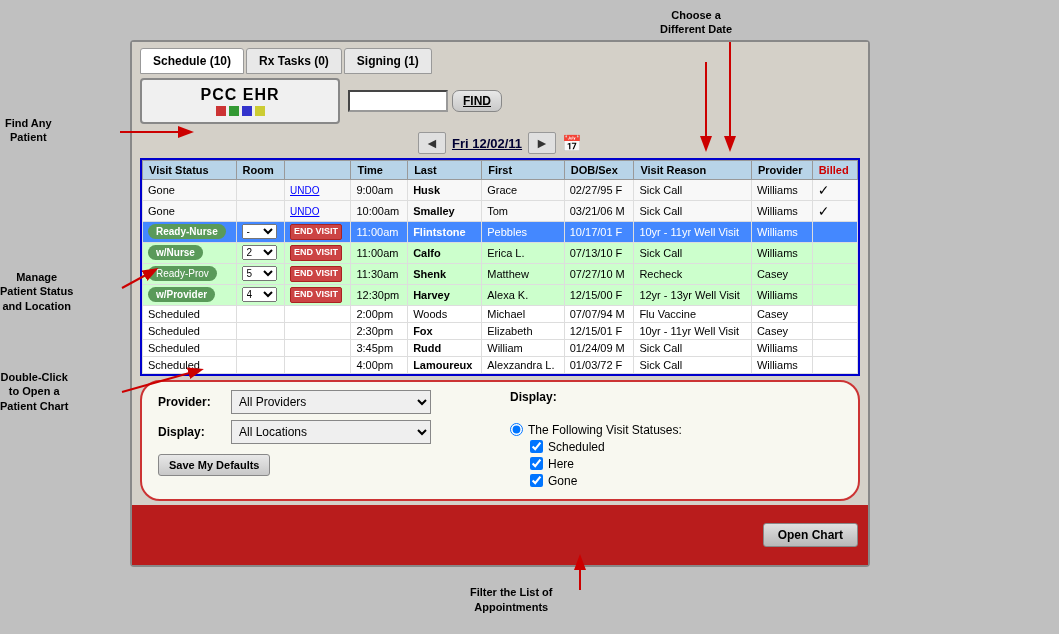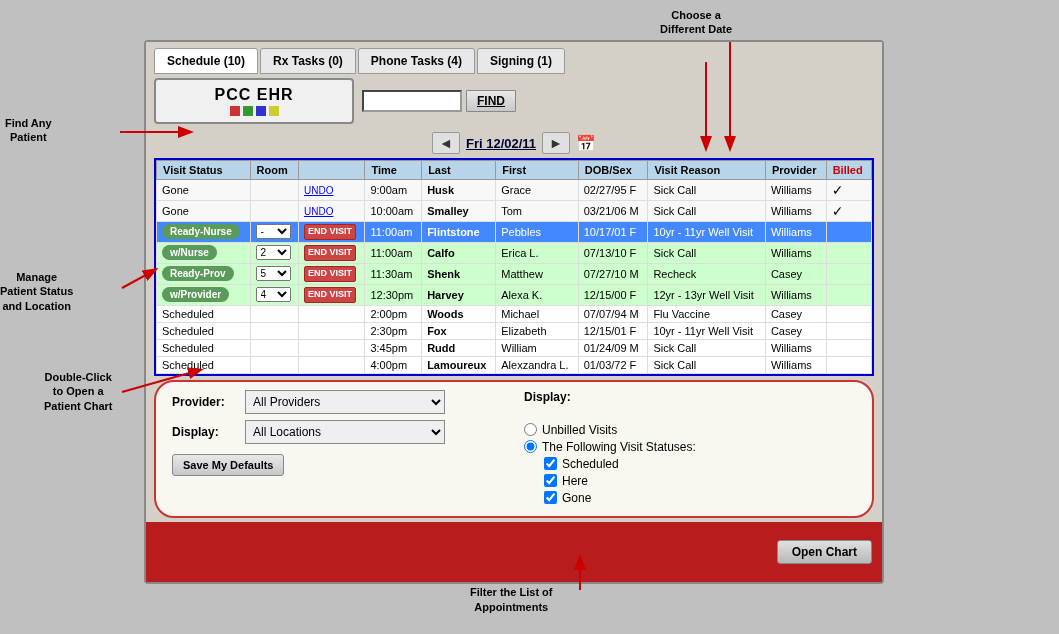--- a/index.html
+++ b/index.html
@@ -19,21 +19,21 @@
       font-size: 11px;
       color: #000;
       text-align: center;
       line-height: 1.3;
     }
 
     
     .main-container {
       position: absolute;
       top: 40px;
-      left: 144px;
+      left: 130px;
       width: 740px;
       background: #d4d0c8;
       border: 2px solid #888;
       border-radius: 4px;
     }
 
     
     .top-bar {
       display: flex;
       align-items: center;
@@ -101,21 +101,21 @@
       height: 22px;
       border: 2px inset #999;
       background: #fff;
       padding: 2px;
     }
 
     .find-btn {
       padding: 3px 10px;
       background: linear-gradient(to bottom, #e8e8e8, #c8c8c8);
       border: 1px solid #888;
-      border-radius: 1px;
+      border-radius: 7px;
       font-weight: bold;
       cursor: pointer;
       font-size: 12px;
       text-decoration: underline;
     }
 
     
     .date-nav {
       display: flex;
       align-items: center;
@@ -271,38 +271,37 @@
   <span style="white-space:pre-line;">Find Any
 Patient</span>
 </div>
 
 <div class="annotation" style="position:absolute; top:270px; left:0px; font-weight:bold; font-size:11px; text-align:center;">
   <span style="white-space:pre-line;">Manage
 Patient Status
 and Location</span>
 </div>
 
-<div class="annotation" style="position:absolute; top:370px; left:0px; font-weight:bold; font-size:11px; text-align:center;padding-left:44px;">
+<div class="annotation" style="position:absolute; top:370px; left:0px; font-weight:bold; font-size:11px; text-align:center;">
   <span style="white-space:pre-line;">Double-Click
 to Open a
 Patient Chart</span>
 </div>
 
 <div class="annotation" style="position:absolute; bottom:20px; left:470px; font-weight:bold; font-size:11px; text-align:center;">
   <span style="white-space:pre-line;">Filter the List of
 Appointments</span>
 </div>
 
 <div class="main-container">
 
   <div class="top-bar">
     <div style="display:flex; align-items:flex-end; gap:2px;">
       <div class="tab active"><span>Schedule (10)</span></div>
       <div class="tab"><span>Rx Tasks (0)</span></div>
-      <div class="tab"><span>Phone Tasks (4)</span></div>
       <div class="tab"><span>Signing (1)</span></div>
     </div>
   </div>
 
   <div class="header-row">
     <div class="logo-box">
       <div class="logo-title">PCC EHR</div>
       <div class="logo-squares">
         <div class="logo-sq" style="background:#cc3333;"></div>
         <div class="logo-sq" style="background:#339933;"></div>
@@ -385,21 +384,21 @@
 VISIT</button></td>
             <td>11:00am</td>
             <td style="font-weight: bold;">Calfo</td>
             <td>Erica L.</td>
             <td>07/13/10 F</td>
             <td>Sick Call</td>
             <td>Williams</td>
             <td style="font-size: 14px;"></td>
           </tr>
           <tr style="background: rgb(204, 255, 204);">
-            <td><span style="display: inline-block; padding: 2px 8px; border-radius: 10px; background: rgb(90, 154, 90); color: rgb(255, 255, 255); font-size: 10px; font-weight: bold;">Ready-Prov</span></td>
+            <td><span style="display: inline-block; padding: 2px 8px; border-radius: 10px; background: rgb(90, 154, 90); color: rgb(255, 255, 255); font-size: 10px; font-weight: normal;">Ready-Prov</span></td>
             <td><select style="width: 35px; font-size: 10px;"><option>5</option></select></td>
             <td><button style="background: rgb(204, 68, 68); color: rgb(255, 255, 255); font-size: 9px; font-weight: bold; padding: 2px 3px; border: 1px solid rgb(170, 34, 34); cursor: pointer; border-radius: 2px; white-space: nowrap; line-height: 1.1;">END
 VISIT</button></td>
             <td>11:30am</td>
             <td style="font-weight: bold;">Shenk</td>
             <td>Matthew</td>
             <td>07/27/10 M</td>
             <td>Recheck</td>
             <td>Casey</td>
             <td style="font-size: 14px;"></td>
@@ -415,21 +414,21 @@
             <td>12/15/00 F</td>
             <td>12yr - 13yr Well Visit</td>
             <td>Williams</td>
             <td style="font-size: 14px;"></td>
           </tr>
           <tr style="background: rgb(255, 255, 255);">
             <td>Scheduled</td>
             <td></td>
             <td></td>
             <td>2:00pm</td>
-            <td style="font-weight: bold;">Woods</td>
+            <td style="font-weight: normal;">Woods</td>
             <td>Michael</td>
             <td>07/07/94 M</td>
             <td>Flu Vaccine</td>
             <td>Casey</td>
             <td style="font-size: 14px;"></td>
           </tr>
           <tr style="background: rgb(255, 255, 255);">
             <td>Scheduled</td>
             <td></td>
             <td></td>
@@ -480,24 +479,20 @@
       <div class="filter-row">
         <span class="filter-label">Display:</span>
         <select class="filter-select">
           <option>All Locations</option>
         </select>
       </div>
       <button class="save-defaults-btn">Save My Defaults</button>
     </div>
     <div class="filter-right">
       <div class="display-title">Display:</div>
-      <div class="radio-row">
-        <input type="radio" name="display" style="">
-        <span>Unbilled Visits</span>
-      </div>
       <div class="radio-row">
         <input type="radio" name="display" checked="" style="">
         <span>The Following Visit Statuses:</span>
       </div>
       <div style="margin-left: 20px;">
         <div class="checkbox-row">
           <input type="checkbox" checked="" style="">
           <span>Scheduled</span>
         </div>
         <div class="checkbox-row">

